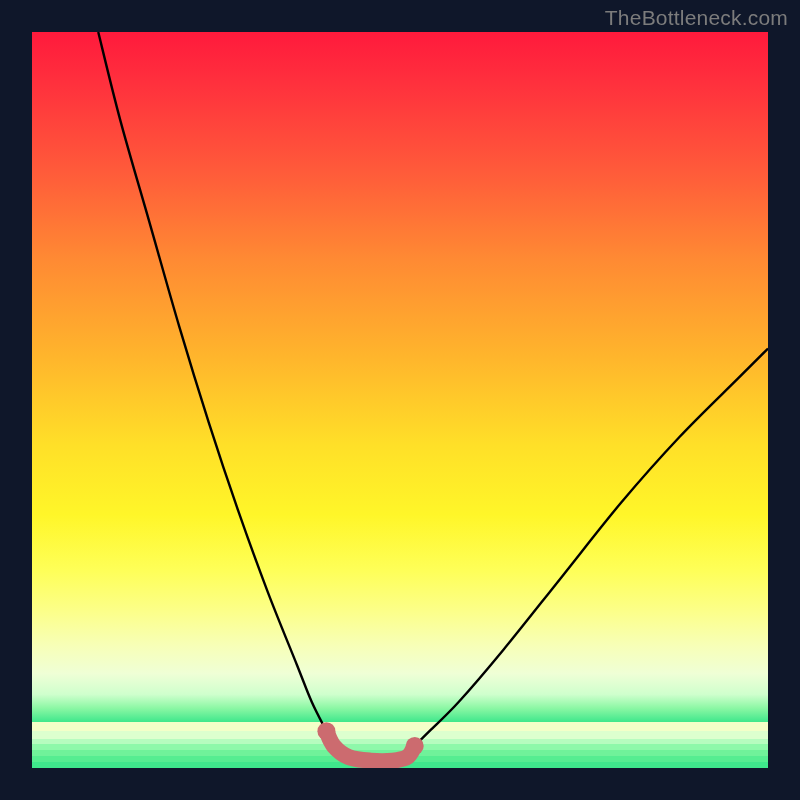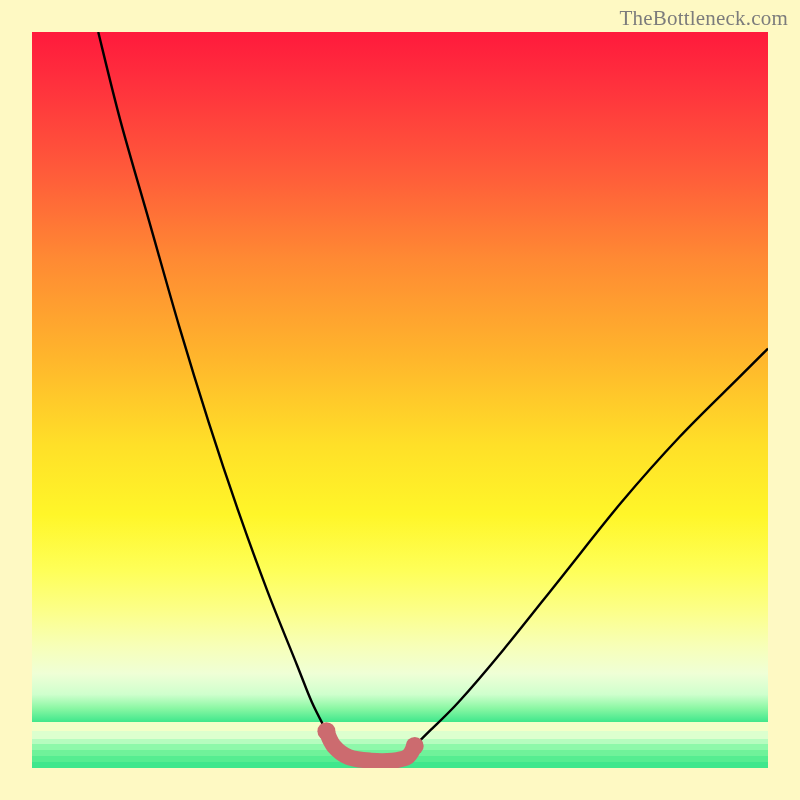--- a/index.html
+++ b/index.html
@@ -8,22 +8,21 @@
     width: 800px;
     height: 800px;
     overflow: hidden;
     background: #000;
     font-family: Arial, Helvetica, sans-serif;
   }
   .frame {
     position: relative;
     width: 800px;
     height: 800px;
-    background: #fef9c3;
-    font-family: Liberation Serif, serif;
+    background: #0f172a;
   }
   .plot-area {
     position: absolute;
     left: 32px;
     top: 32px;
     width: 736px;
     height: 736px;
     overflow: hidden;
   }
   .gradient-bg {

